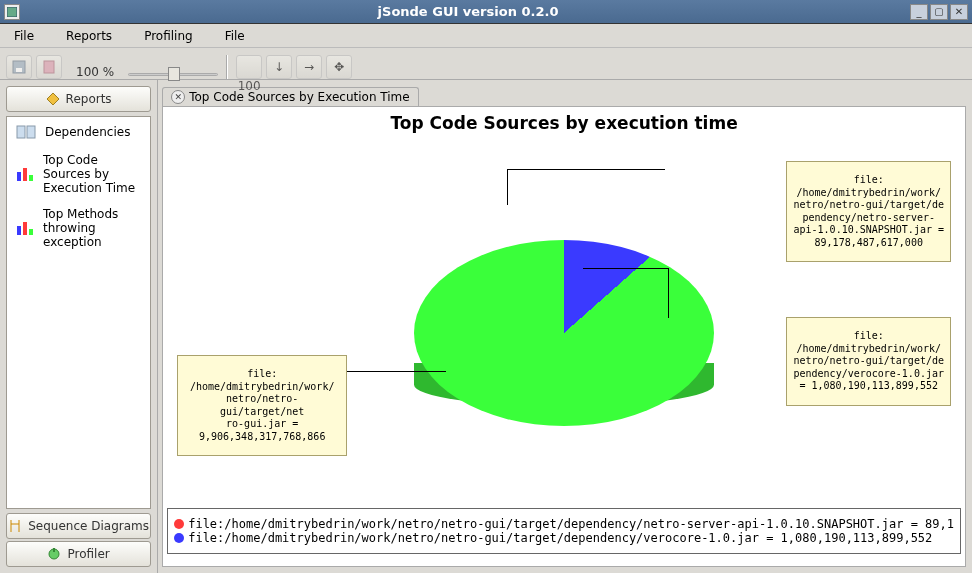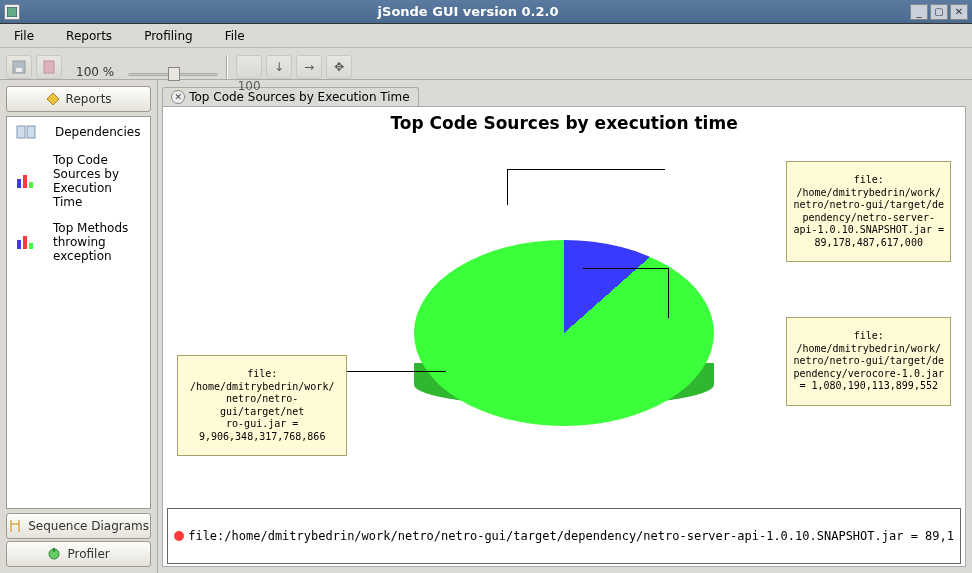--- a/index.html
+++ b/index.html
@@ -23,32 +23,32 @@
 .slider { width: 90px; height: 10px; position:relative; }
 .slider .track { position:absolute; top:4px; left:0; right:0; height:3px; background:#ccc; border:1px solid #aaa; border-radius:2px;}
 .slider .thumb { position:absolute; top:-2px; left:40px; width:12px; height:14px; background:#e8e6df; border:1px solid #888; }
 .sep { width: 2px; height: 24px; border-left:1px solid #aaa; border-right:1px solid #fff; margin: 0 4px;}
 
 
 .main { display:flex; height: calc(573px - 24px - 24px - 32px); }
 .sidebar { width: 274px; padding: 6px; display:flex; flex-direction:column; gap:2px; border-right:1px solid #aaa;}
 .sidebtn { height:26px; border:1px solid #9e9a91; border-radius:3px; background:linear-gradient(#fdfdfb,#e4e2da); display:flex; align-items:center; justify-content:center; gap:6px; cursor:pointer; font-size:12px; color:#333;}
 .treelist { flex:1; border:1px solid #9e9a91; background:#fff; margin: 2px 0; }
-.treeitem { display:flex; align-items:center; gap:18px; padding:6px 8px; cursor:pointer; }
+.treeitem { display:flex; align-items:center; gap:8px; padding:6px 8px; cursor:pointer; }
 .treeitem .icon { width:22px; height:18px; display:flex; align-items:center; justify-content:center;}
 
 
 .content { flex:1; padding: 4px 6px 6px 4px; display:flex; flex-direction:column; }
 .tabrow { display:flex; align-items:flex-end; height:22px; }
 .tab { background:#dcdad5; border:1px solid #aaa; border-bottom:none; padding:2px 8px; display:flex; align-items:center; gap:4px; border-radius:3px 3px 0 0; font-size:12px;}
 .tab .closeicon { width:14px; height:14px; border:1px solid #888; border-radius:50%; display:flex; align-items:center; justify-content:center; font-size:9px; color:#444; background:#eee;}
 .chartpanel { flex:1; background:#fff; border:1px solid #aaa; position:relative; overflow:hidden;}
 .charttitle { text-align:center; font-weight:bold; font-size:17px; padding:6px 0 0 0; }
 .chartarea { position:relative; height: calc(100% - 88px); }
-.legendbox { border:1px solid #666; margin:4px; padding:20px 6px; font-family: monospace; font-size:12px; }
+.legendbox { border:1px solid #666; margin:4px; padding:8px 6px; font-family: monospace; font-size:12px; }
 .legenditem { display:flex; align-items:center; gap:4px; white-space:nowrap; overflow:hidden; }
 .sw { width:10px; height:10px; border-radius:50%; flex-shrink:0;}
 
 
 .pie-wrap { position:absolute; left:50%; top:54%; transform:translate(-50%,-50%); }
 .pie-side { position:absolute; left:0; top:60%; width:300px; height:70px; background:#2fb82f; border-radius:0 0 150px 150px / 0 0 35px 35px; transform:scaleY(0.62); transform-origin:top; }
 .pie-top { width:300px; height:300px; border-radius:50%; transform:scaleY(0.62); position:relative; }
 
 
 .callout { position:absolute; background:#fffbd6; border:1px solid #a9a16c; padding:12px 6px; font-family: monospace; font-size:10px; text-align:center; line-height:1.25; max-width:170px;}
@@ -211,16 +211,20 @@
 netro/netro-gui/target/net
 ro-gui.jar =
 9,906,348,317,768,866</span></div>
 
       </div>
       <div class="legendbox">
         <div class="legenditem">
           <span class="sw" style="background:#ff3a3a"></span>
           <span>file:/home/dmitrybedrin/work/netro/netro-gui/target/dependency/netro-server-api-1.0.10.SNAPSHOT.jar = 89,1</span>
         </div>
+        <div class="legenditem">
+          <span class="sw" style="background:#3a3aff"></span>
+          <span>file:/home/dmitrybedrin/work/netro/netro-gui/target/dependency/verocore-1.0.jar = 1,080,190,113,899,552</span>
+        </div>
       </div>
     </div>
   </div>
 </div>
 
 </body></html>

